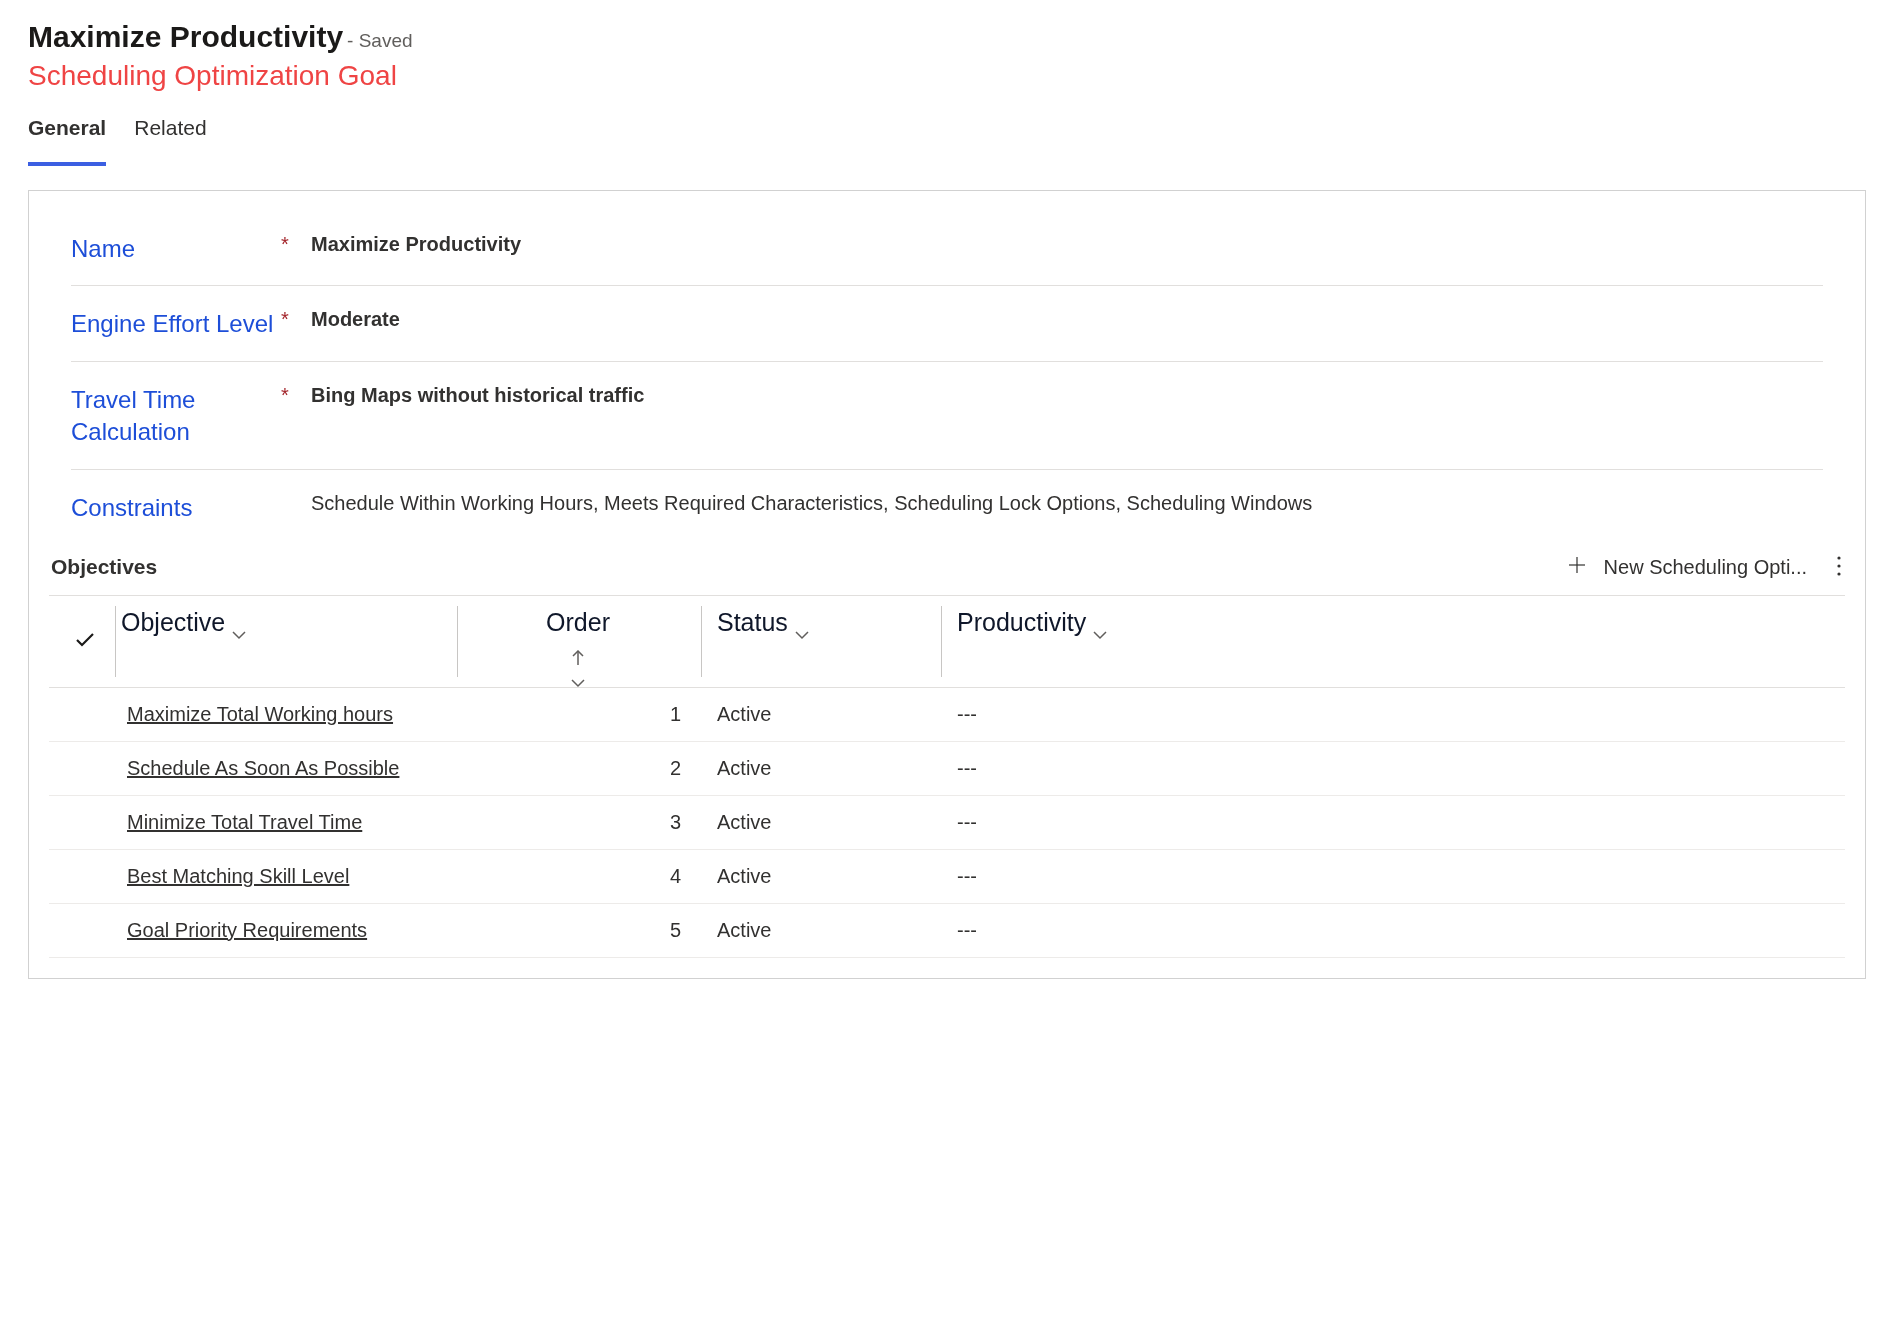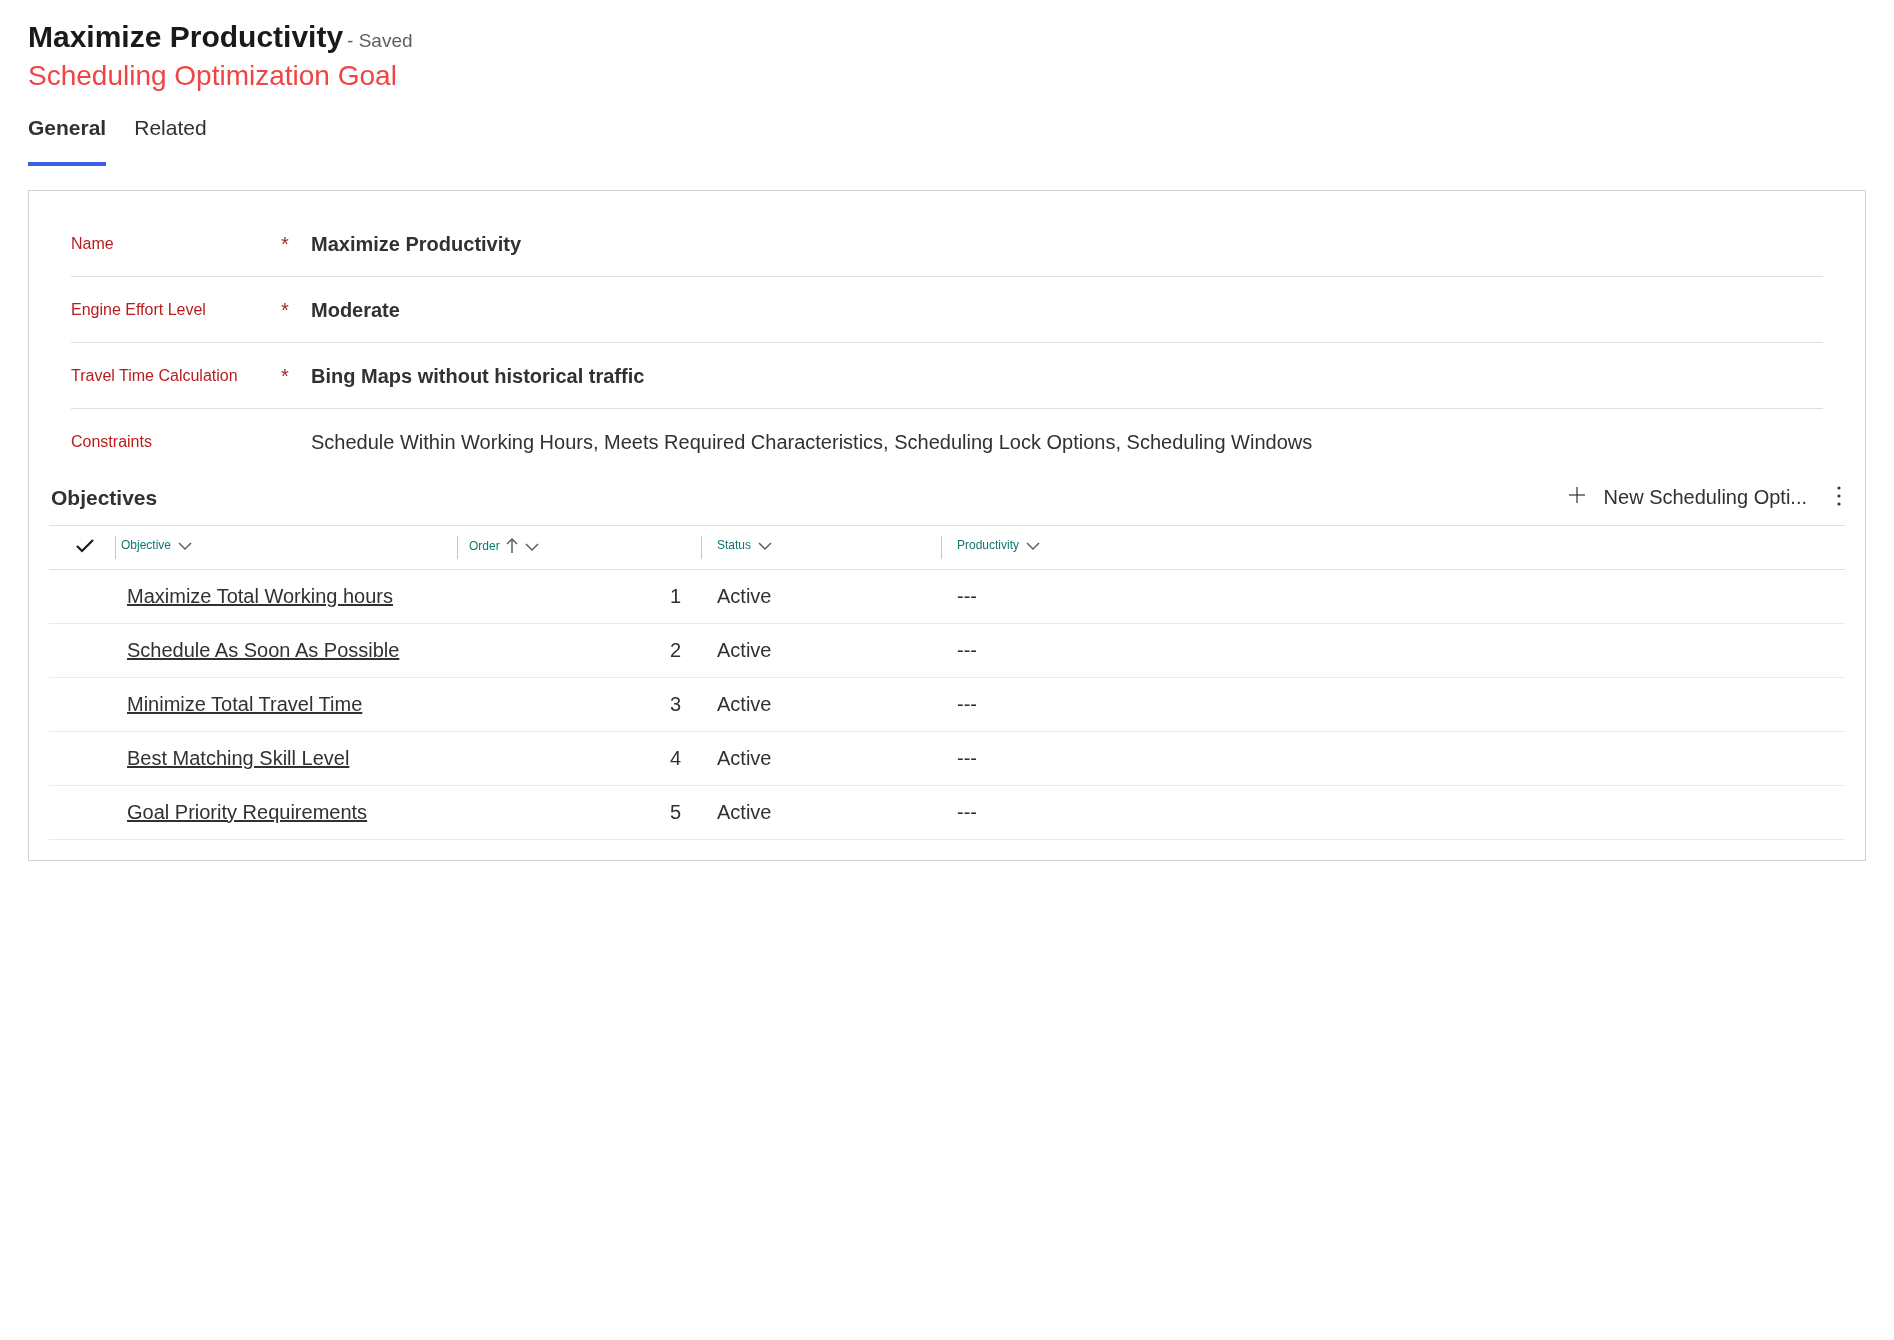--- a/index.html
+++ b/index.html
@@ -66,22 +66,22 @@
     align-items: flex-start;
     border-bottom: 1px solid #e1dfdd;
     padding: 20px 0;
   }
   .field-row:last-of-type {
     border-bottom: none;
   }
   .field-label {
     width: 210px;
     flex-shrink: 0;
-    font-size: 16px;
-    color: #b91c1c;
+    font-size: 24px;
+    color: #1d4ed8;
     line-height: 1.35;
     padding-top: 2px;
   }
   .field-required {
     width: 30px;
     flex-shrink: 0;
     color: #a4262c;
     font-size: 20px;
     padding-top: 2px;
   }
@@ -175,27 +175,28 @@
   }
   .col-description {
     flex: 1;
     padding-left: 10px;
     position: relative;
   }
   .col-header-inner {
     display: flex;
     align-items: center;
     gap: 6px;
-    color: #0f766e;
-    font-size: 12px;
+    color: #0f172a;
+    font-size: 25px;
     cursor: pointer;
   }
   .col-order .col-header-inner {
-    justify-content: flex-start;
+    justify-content: space-between;
     padding-left: 6px;
+    flex-direction: column;
   }
   .col-sep {
     position: absolute;
     left: -6px;
     top: -2px;
     bottom: -2px;
     width: 1px;
     background: #c8c6c4;
   }
   .chevron-down {

